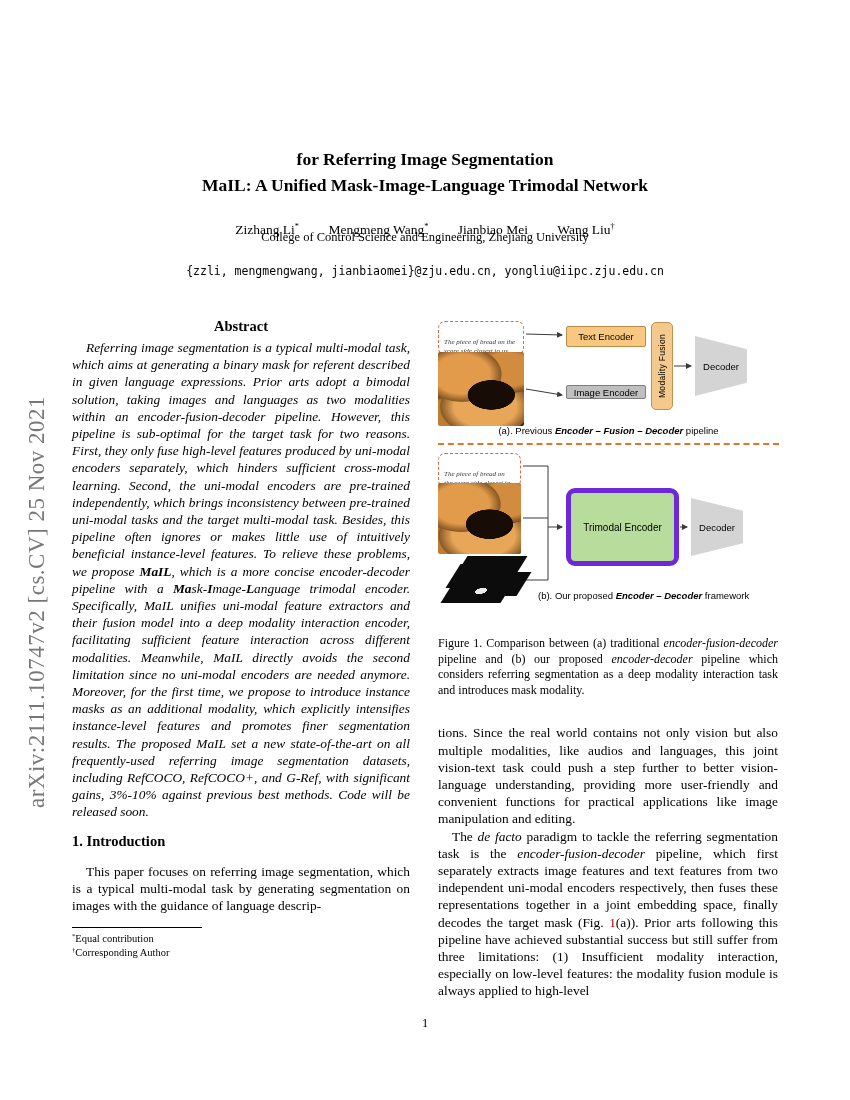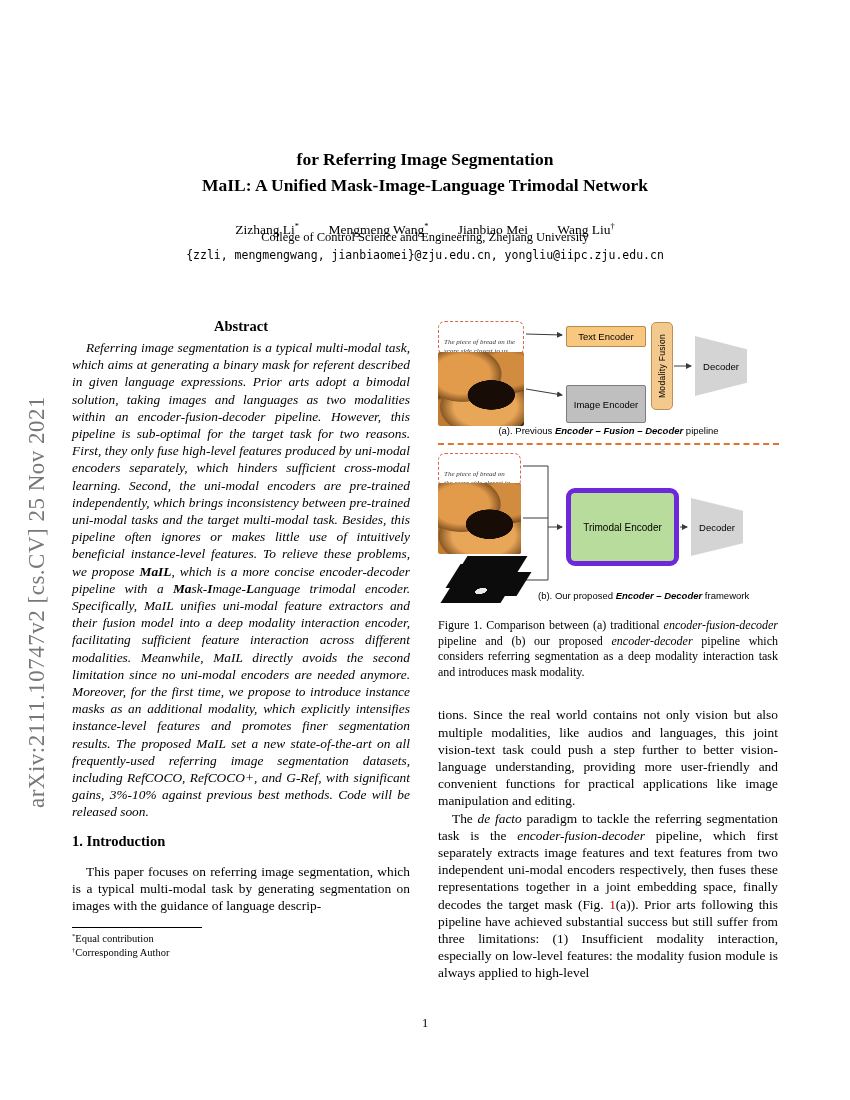--- a/index.html
+++ b/index.html
@@ -15,21 +15,21 @@
     white-space:nowrap; font-size:23px; color:#787878; letter-spacing:0.5px;
   }
 
   
   .title-block { position:absolute; top:146px; left:0; width:100%; text-align:center;
     font-weight:bold; font-size:17.5px; line-height:26px; }
   .authors { position:absolute; top:222px; left:0; width:100%; text-align:center; font-size:13.5px; }
   .authors .author { margin:0 13px; }
   sup { font-size:62%; vertical-align:super; line-height:0; }
   .affiliation { position:absolute; top:230px; left:0; width:100%; text-align:center; font-size:12.5px; }
-  .emails { position:absolute; top:248px; left:0; width:100%; text-align:center;
+  .emails { position:absolute; top:264px; left:0; width:100%; text-align:center;
     font-family:"DejaVu Sans Mono", monospace; font-size:11.5px; }
 
   
   .columns { position:absolute; top:318px; left:72px; width:706px; display:flex; gap:28px; }
   .col-left { width:338px; }
   .col-right { width:340px; }
 
   .abstract-head { text-align:center; font-weight:bold; font-size:14.5px; margin-bottom:4px; }
   p { margin:0; text-align:justify; font-size:13.4px; line-height:17.2px; }
   .abstract { font-style:italic; text-indent:14px; }
@@ -65,21 +65,21 @@
       radial-gradient(ellipse 46px 30px at 55% 74%, #e8a658 0 68%, #8a5a26 97%, transparent 100%),
       radial-gradient(ellipse 28px 20px at 8% 84%, #c07c32 0 70%, transparent 100%);
   }
   .bread-a { left:0; top:34px; width:86px; height:74px; }
   .bread-b { left:0; top:165px; width:83px; height:71px; }
 
   .box { position:absolute; box-sizing:border-box; display:flex; align-items:center;
     justify-content:center; text-align:center; }
   .text-enc { left:128px; top:8px; width:80px; height:21px; background:#f8c880;
     border:1px solid #b98a4a; border-radius:2px; font-size:9.5px; }
-  .img-enc { left:128px; top:67px; width:80px; height:38px; background:#bfbfbf;
+  .img-enc { left:128px; top:67px; width:80px; height:14px; background:#bfbfbf;
     border:1px solid #7d7d7d; border-radius:2px; font-size:9.5px; }
   .fusion { left:213px; top:4px; width:22px; height:88px; background:#f3c98e;
     border:1px solid #c09050; border-radius:5px; font-size:8.5px; }
   .fusion .vtext { writing-mode:vertical-rl; transform:rotate(180deg); letter-spacing:0.3px; }
   .trimodal { left:128px; top:170px; width:113px; height:78px; background:#b7dc9c;
     border:5px solid #6d28d9; border-radius:9px; font-size:10px; }
   .trap { background:#d4d4d4; clip-path:polygon(0 0, 100% 22%, 100% 78%, 0 100%);
     font-size:9.5px; }
   .trap-a { left:257px; top:18px; width:52px; height:60px; }
   .trap-b { left:253px; top:180px; width:52px; height:58px; }
@@ -94,21 +94,21 @@
   .mask-layer { position:absolute; width:60px; height:24px; background:#0c0c0c; transform:skewX(-32deg); }
   .mask-layer.m1 { left:22px; top:0;
     background-image:radial-gradient(ellipse 9px 5px at 42% 52%, #efefef 0 60%, transparent 61%); }
   .mask-layer.m2 { left:15px; top:8px;
     background-image:radial-gradient(ellipse 8px 5px at 62% 45%, #e8e8e8 0 60%, transparent 61%); }
   .mask-layer.m3 { left:26px; top:16px;
     background-image:radial-gradient(ellipse 7px 4px at 35% 55%, #f2f2f2 0 60%, transparent 61%); }
   .mask-layer.m4 { left:10px; top:23px;
     background-image:radial-gradient(ellipse 9px 5px at 55% 50%, #eaeaea 0 60%, transparent 61%); }
 
-  .caption { font-size:12px; line-height:15.6px; }
+  .caption { font-size:12px; line-height:15.6px; margin-top:18px; }
   .para1 { margin-top:26px; }
 </style>
 </head>
 <body>
 
 <div class="page">
 
   <div class="arxiv-strip">arXiv:2111.10747v2  [cs.CV]  25 Nov 2021</div>
 
   <div class="title-block">

